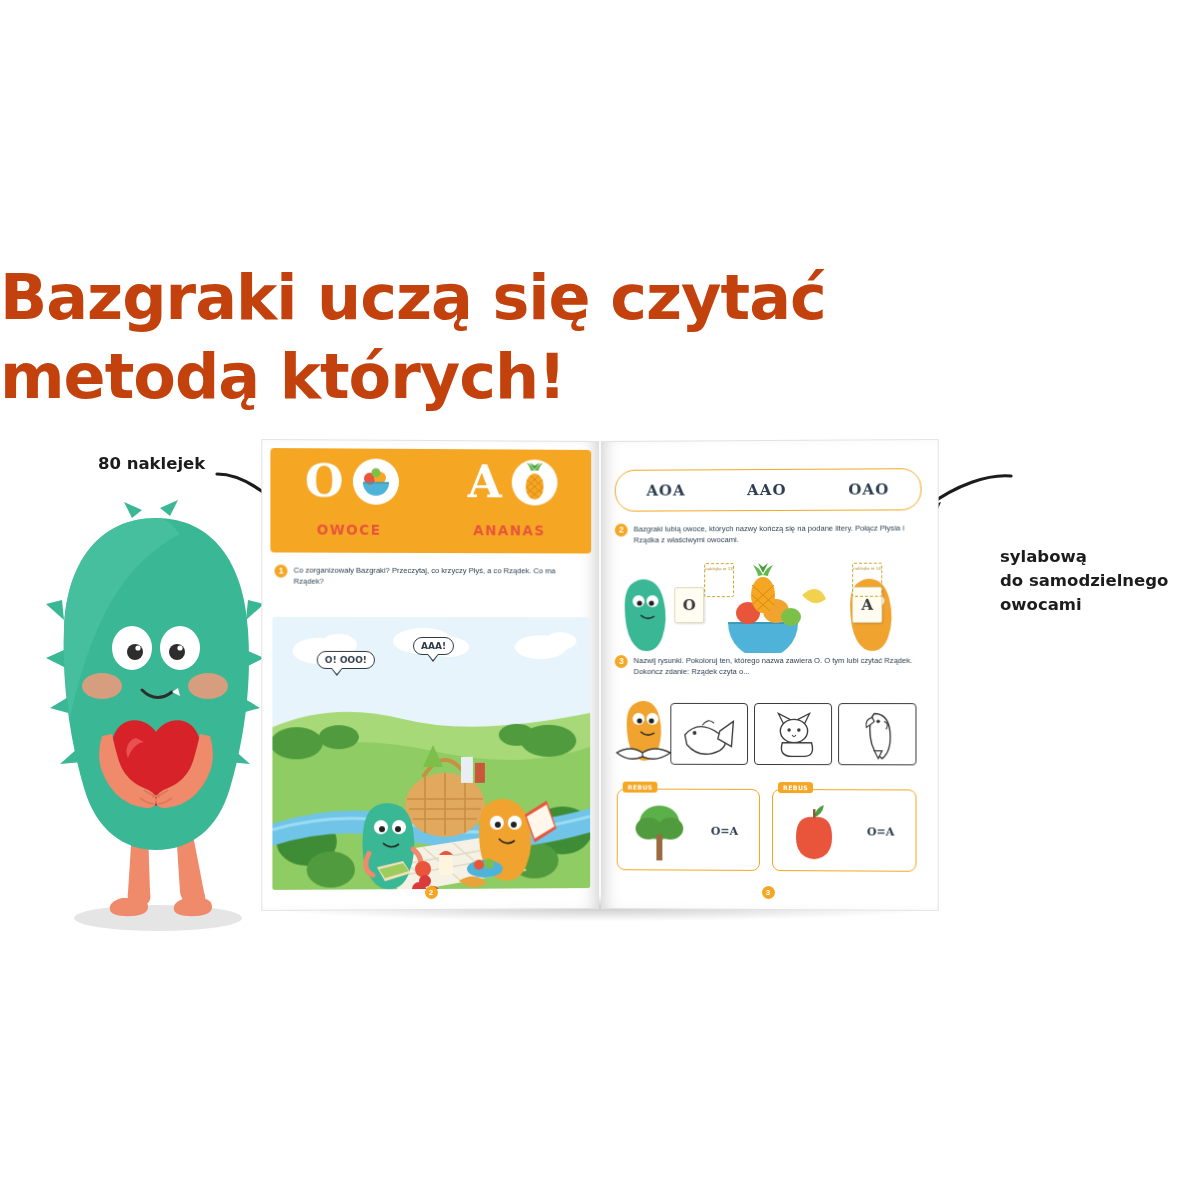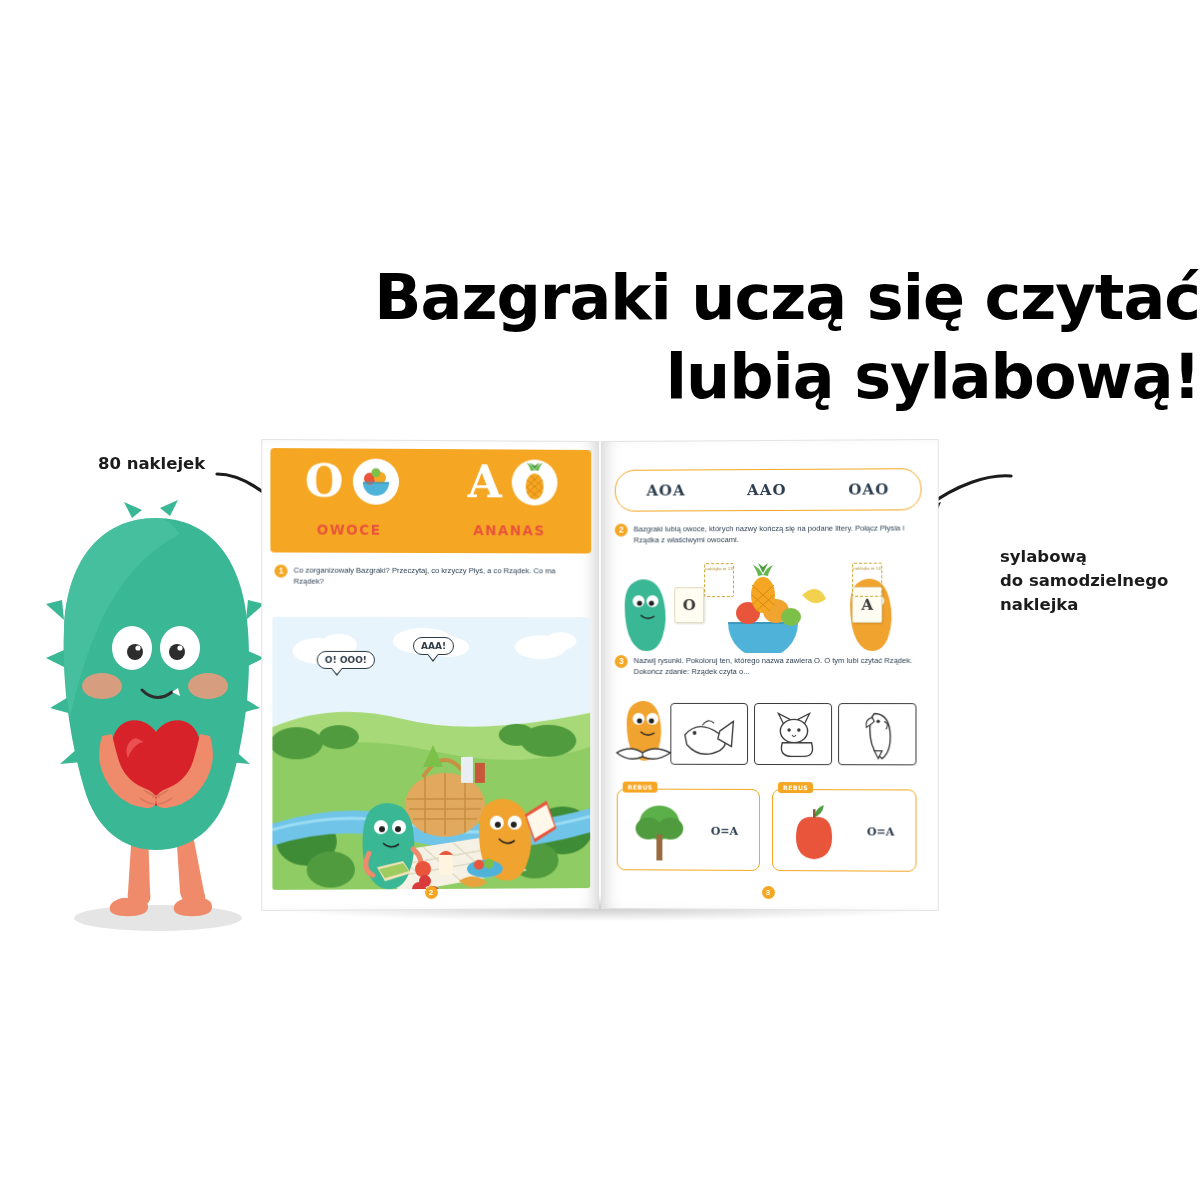--- a/index.html
+++ b/index.html
@@ -14,22 +14,22 @@
     overflow: hidden;
     font-family: "Liberation Sans", sans-serif;
   }
 
   
   #headline {
     position: absolute;
     top: 258px;
     left: 0;
     width: 1200px;
-    text-align: right;
-    color: #000000;
+    text-align: left;
+    color: #c2410c;
     font-family: "DejaVu Sans", sans-serif;
     font-weight: bold;
     font-size: 62px;
     line-height: 1.28;
     letter-spacing: -1px;
   }
   #headline .line { display: block; }
 
   
   .callout {
@@ -204,34 +204,34 @@
     color: #2c3e50; font-family: "DejaVu Serif", serif;
   }
   #rebus-1 { left: 16px; }
   #rebus-2 { left: 172px; }
 </style>
 </head>
 <body>
 
 <div id="headline">
   <span class="line">Bazgraki uczą się czytać</span>
-  <span class="line">lubią sylabową!</span>
+  <span class="line">metodą których!</span>
 </div>
 
 <div class="callout" id="callout-stickers">80 naklejek</div>
 
 <svg class="arrow-svg" id="arrow-left" width="120" height="120" viewBox="0 0 120 120">
   <path d="M2 6 C 30 6, 62 30, 88 66" stroke="#1c1c1c" stroke-width="3.2" fill="none" stroke-linecap="round"></path>
   <path d="M88 66 L 72 58 L 86 50 Z" fill="#1c1c1c" transform="rotate(46 84 60)"></path>
 </svg>
 
 <div class="callout" id="callout-reading">
   <span>sylabową</span><br>
   <span>do samodzielnego</span><br>
-  <span>naklejka</span>
+  <span>owocami</span>
 </div>
 
 <svg class="arrow-svg" id="arrow-right" width="110" height="110" viewBox="0 0 110 110">
   <path d="M106 4 C 84 2, 52 12, 20 36" stroke="#1c1c1c" stroke-width="3.2" fill="none" stroke-linecap="round"></path>
   <path d="M20 36 L 36 30 L 30 44 Z" fill="#1c1c1c"></path>
 </svg>
 
 <svg id="mascot" viewBox="0 0 230 440">
 
   <ellipse cx="118" cy="418" rx="84" ry="13" fill="#cfcfcf" opacity="0.55"></ellipse>

